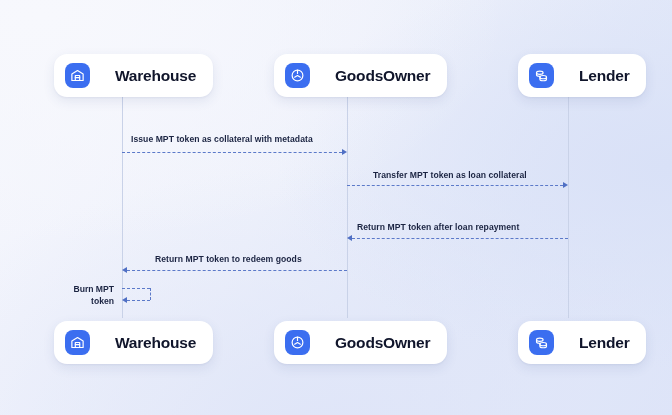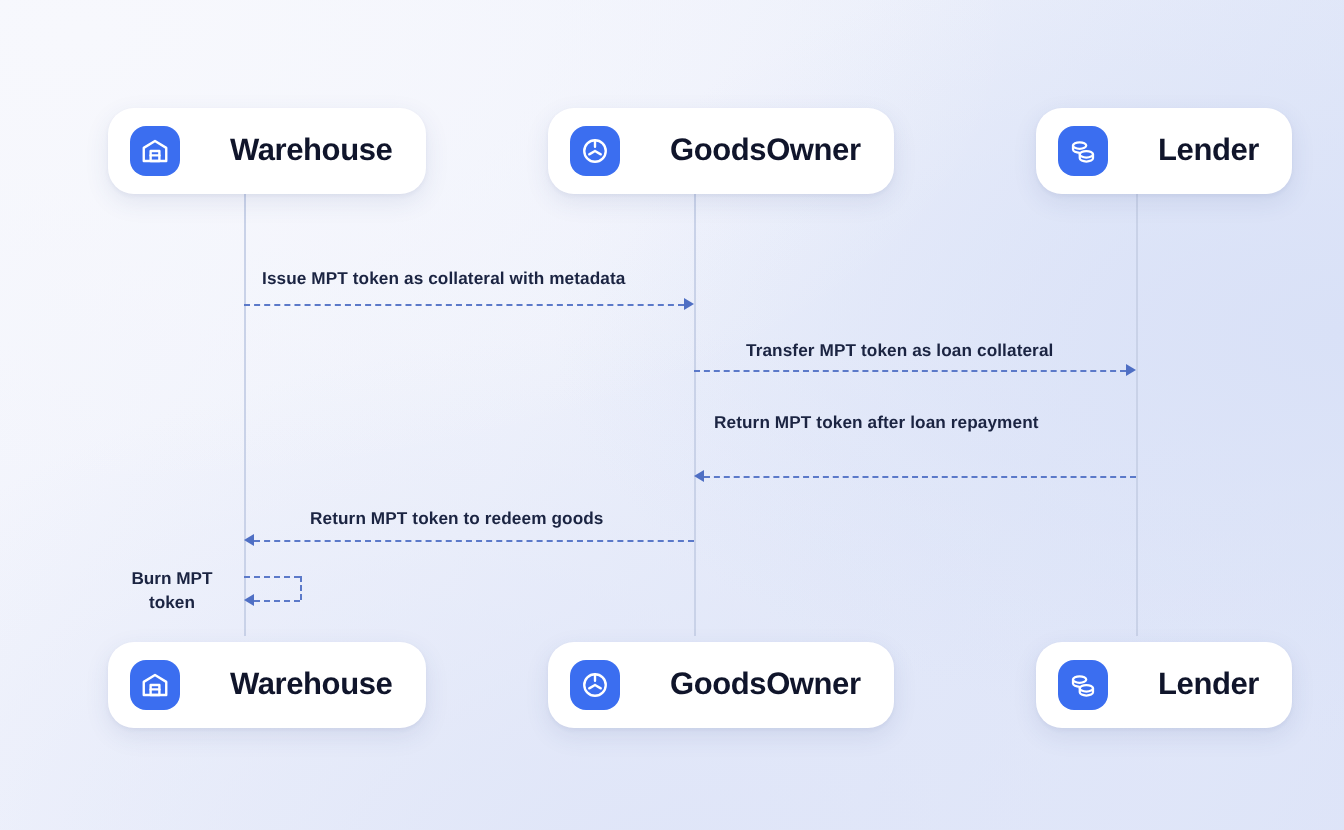--- a/index.html
+++ b/index.html
@@ -94,21 +94,21 @@
   .loop-seg { position: absolute; border-color: #5b79c9; }
   .loop-top    { border-top: 1px dashed #5b79c9; height: 0; }
   .loop-side   { border-left: 1px dashed #5b79c9; width: 0; }
   .loop-bottom { border-top: 1px dashed #5b79c9; height: 0; }
   .loop-label {
     position: absolute;
     font-size: 8.6px;
     font-weight: bold;
     color: #1b2442;
     line-height: 1.35;
-    text-align: center;
+    text-align: right;
     white-space: pre-line;
   }
 </style>
 </head>
 <body>
 
 <div id="stage">
 
   <div class="lifeline" style="left:122px; top:96px; height:222px;"></div>
   <div class="lifeline" style="left:347px; top:96px; height:222px;"></div>
@@ -153,21 +153,21 @@
     <span class="arrowhead right" style="left:342px; top:148.8px;"></span>
   </div>
 
   <div class="msg">
     <span class="msg-label" style="left:357px; top:171px;margin-left:16px;">Transfer MPT token as loan collateral</span>
     <span class="msg-line" style="left:347px; top:185px; width:216px;"></span>
     <span class="arrowhead right" style="left:563px; top:181.8px;"></span>
   </div>
 
   <div class="msg">
-    <span class="msg-label" style="left:357px; top:207px;">Return MPT token after loan repayment</span>
+    <span class="msg-label" style="left:357px; top:223px;">Return MPT token after loan repayment</span>
     <span class="msg-line" style="left:352px; top:238px; width:216px;"></span>
     <span class="arrowhead left" style="left:347px; top:234.8px;"></span>
   </div>
 
   <div class="msg">
     <span class="msg-label" style="left:155px; top:255px;text-align:right;">Return MPT token to redeem goods</span>
     <span class="msg-line" style="left:127px; top:270px; width:220px;"></span>
     <span class="arrowhead left" style="left:122px; top:266.8px;"></span>
   </div>
 

